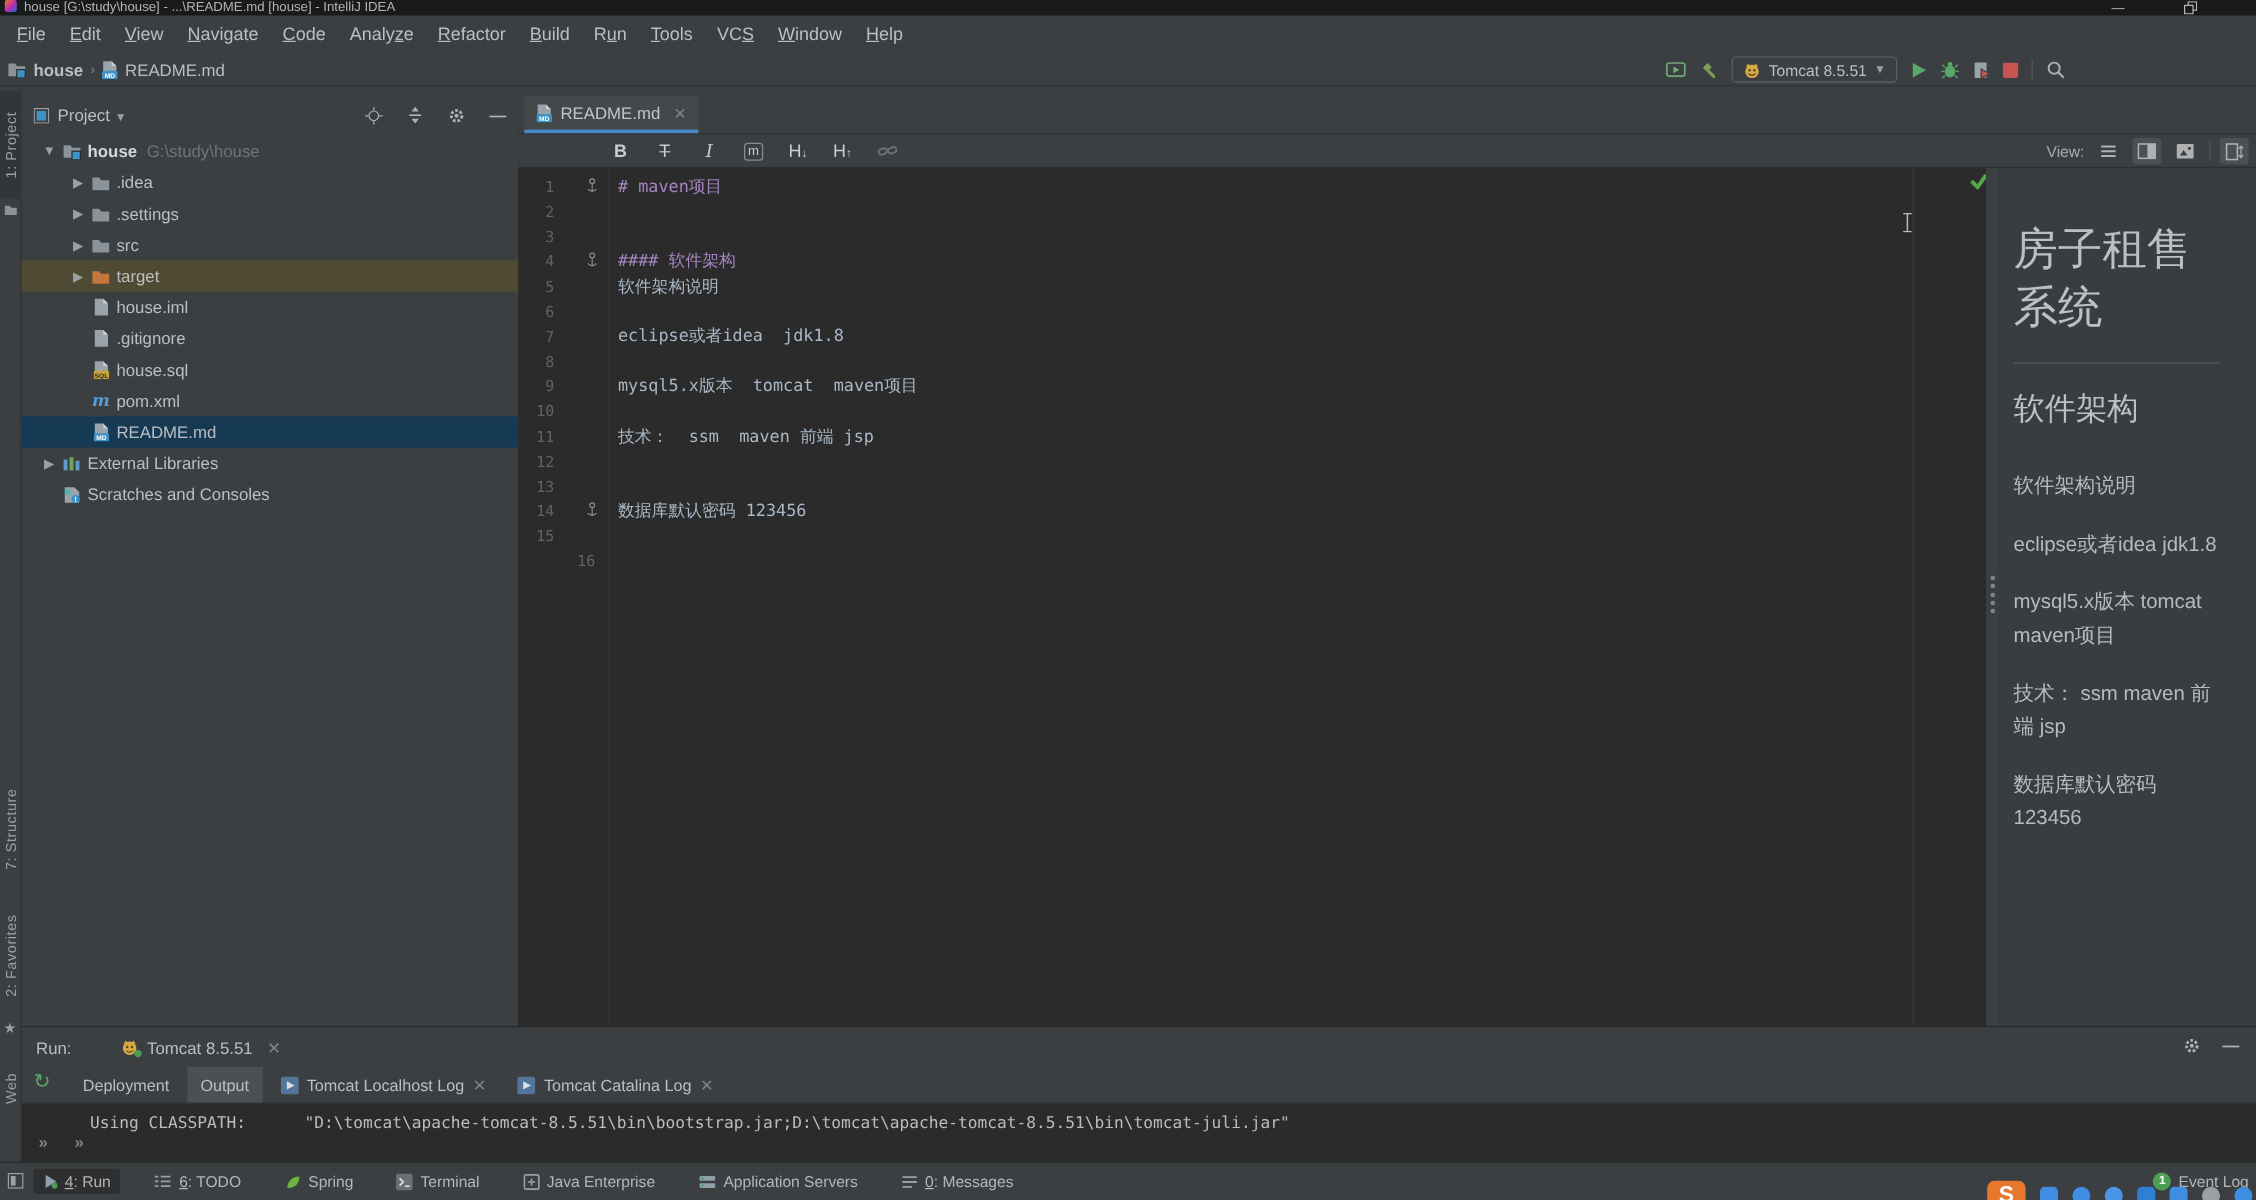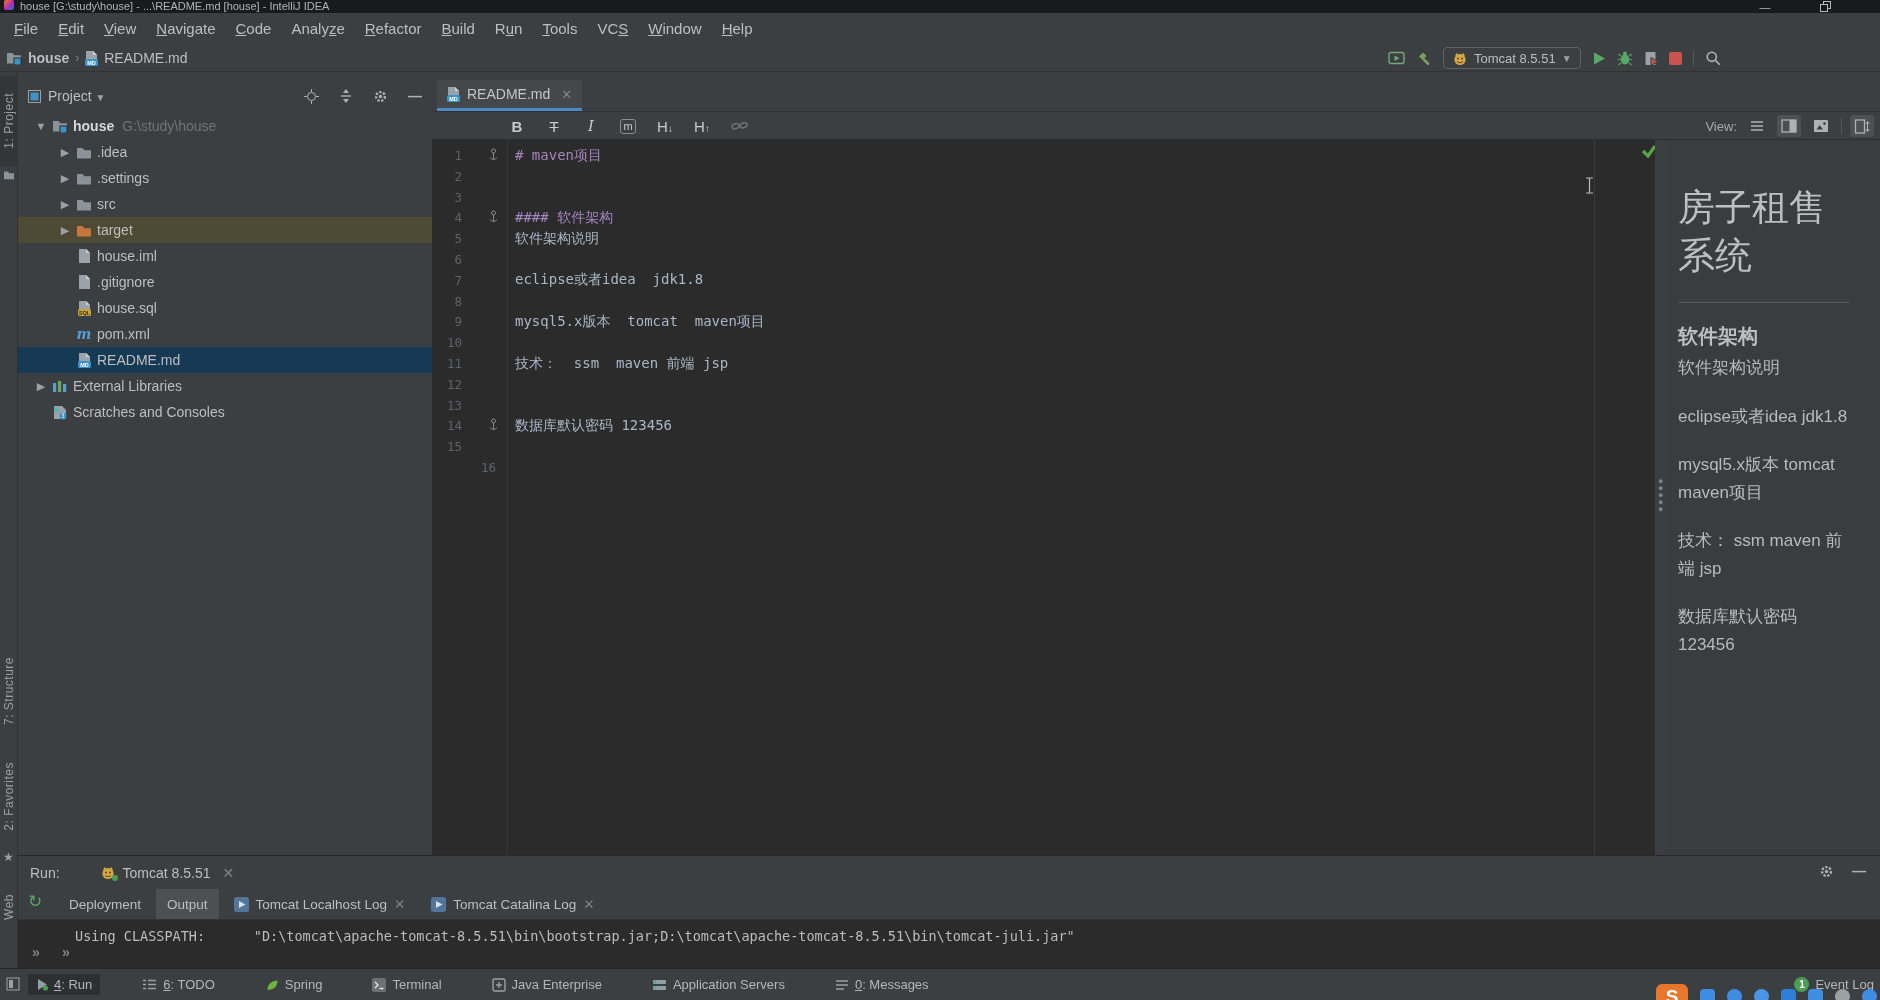--- a/index.html
+++ b/index.html
@@ -61,39 +61,39 @@
 .etext{position:absolute;left:83px;font-family:"DejaVu Sans Mono",monospace;font-size:14px;color:#a9b7c6;white-space:pre}
 .etext.hd{color:#a585c0}
 .eanchor{position:absolute;left:56px;top:3px}
 
 .split{left:1655px;top:140px;width:11px;height:715px;background:#3c3f41}
 .split .dots{position:absolute;left:3px;top:338px;color:#7f8486;font-size:9px;line-height:7px}
 .preview{left:1666px;top:140px;width:214px;height:715px;background:#3a3d3f;overflow:hidden}
 .pv{position:absolute;left:12px;top:44px;width:172px;color:#bdbfc1}
 .pv h1{font-size:37px;font-weight:normal;line-height:1.3;margin-bottom:22px}
 .pv hr{border:none;border-top:1px solid #5a5d5f;margin:0 0 20px 0}
-.pv h4{font-size:20px;font-weight:bold;margin-bottom:4px}
+.pv h4{font-size:26px;font-weight:normal;margin-bottom:33px}
 .pv p{font-size:17px;line-height:1.62;margin-bottom:21px;color:#b8babc}
 
 .runpanel{left:18px;top:855px;width:1862px;height:113px;background:#3c3f41;border-top:1px solid #282828}
 .run-head{position:absolute;left:0;top:0;width:100%;height:33px;display:flex;align-items:center;font-size:14px}
 .run-tab{display:flex;align-items:center;gap:7px;margin-left:40px}
 .run-tab .x{color:#7f8486;margin-left:5px}
 .run-hicons{position:absolute;right:14px;top:7px;display:flex;gap:18px;align-items:center}
 .ctabs{position:absolute;left:40px;top:33px;height:30px;display:flex;align-items:center;gap:4px;font-size:13.5px;color:#bdbec0}
 .ctab{display:flex;align-items:center;gap:7px;padding:0 11px;height:30px}
 .ctab.on{background:#4c5052}
 .ctab .x{color:#7f8486}
 .rerun{position:absolute;left:10px;top:38px}
 .console{position:absolute;left:0;top:63px;width:100%;height:50px;background:#2b2b2b;border-top:1px solid #323232}
 .cline{position:absolute;left:57px;top:8px;font-family:"DejaVu Sans Mono",monospace;font-size:13.5px;color:#bcbcbc;white-space:pre}
 .cchev{position:absolute;color:#808486;font-size:14px;font-weight:bold}
 
 .statusbar{left:0;top:968px;width:1880px;height:32px;background:#3c3f41;border-top:1px solid #282828}
-.sbtns{position:absolute;left:28px;top:0;height:31px;display:flex;align-items:center;gap:34px}
+.sbtns{position:absolute;left:28px;top:0;height:31px;display:flex;align-items:center;gap:20px}
 .sbtn{display:flex;align-items:center;gap:6px;font-size:13px;color:#b4b6b8;padding:3px 8px;border-radius:2px}
 .sbtn.active{background:#2d2f31}
 .eventlog{position:absolute;right:6px;top:0;height:31px;display:flex;align-items:center;gap:6px;font-size:13px;color:#b4b6b8}
 .badge{width:15px;height:15px;border-radius:50%;background:#4c9e55;color:#fff;font-size:10px;font-weight:bold;display:flex;align-items:center;justify-content:center}
 
 .snip{position:absolute;top:984px;left:1656px;display:flex;align-items:flex-start;gap:12px}
 .snip .slogo{width:32px;height:26px;background:#e8772e;border-radius:6px;color:#fff;font-weight:bold;font-size:19px;display:flex;align-items:center;justify-content:center}
 .snip .si{width:15px;height:15px;border-radius:4px;margin-top:5px}
 .check{position:absolute}
 .ibeam{position:absolute}

